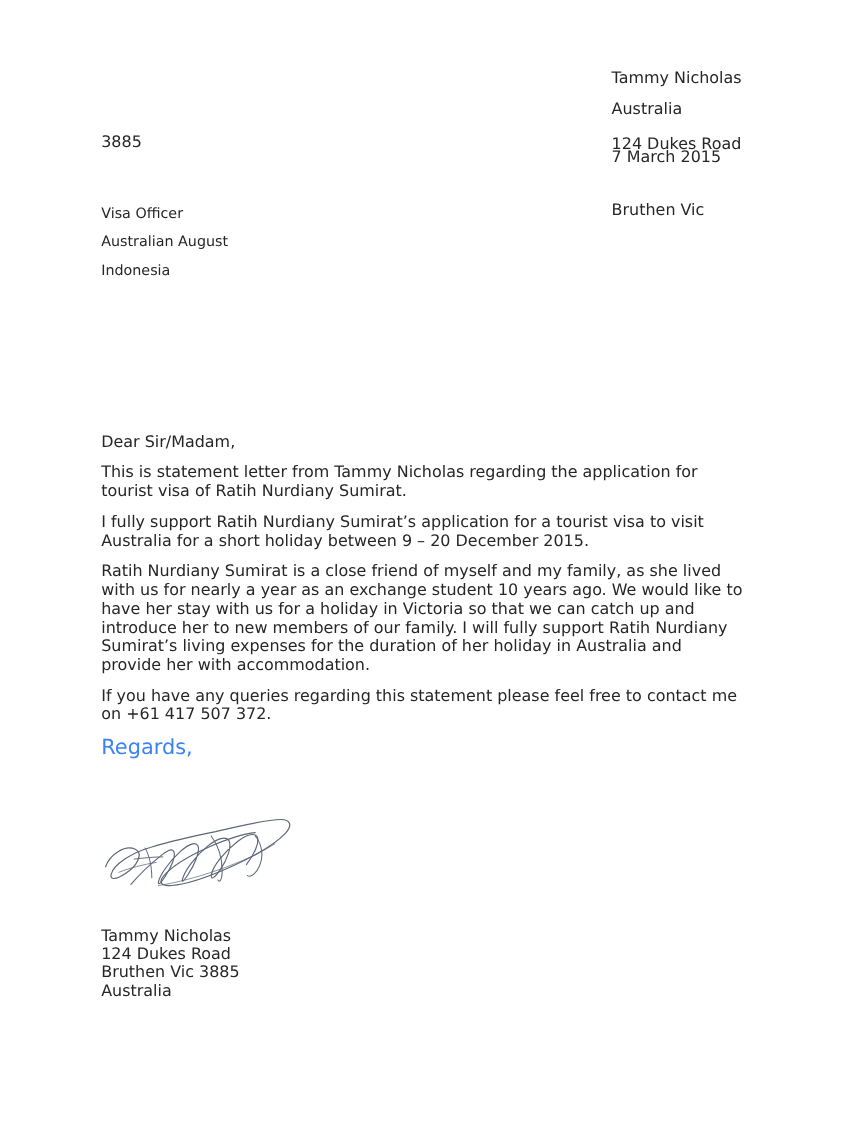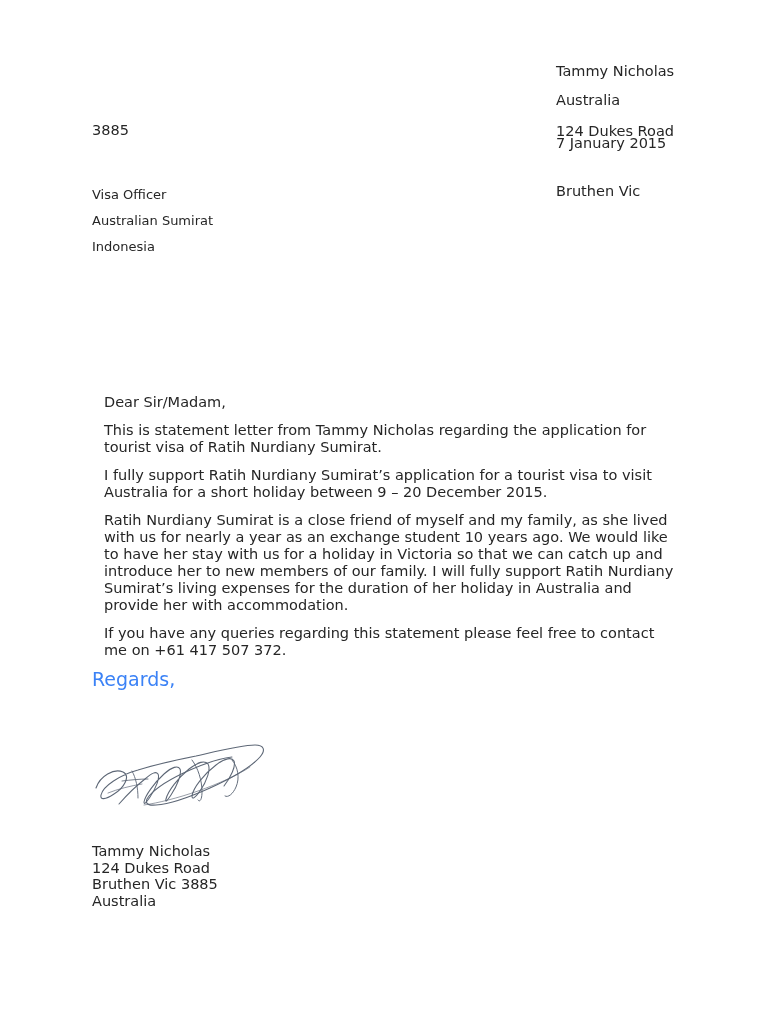--- a/index.html
+++ b/index.html
@@ -88,21 +88,21 @@
     position: absolute;
     left: 92px;
     top: 394px;
     width: 586px;
     font-size: 14.5px;
     line-height: 17px;
     color: #262626;
   }
   .salutation { margin: 0 0 11px 0; }
   .body-copy p {
-    margin: 0 0 11px 12px;
+    margin: 0 0 11px 0;
   }
 
   .regards {
     position: absolute;
     left: 92px;
     top: 671px;
     font-size: 19px;
     line-height: 17px;
     color: #3b82f6;
   }
@@ -134,27 +134,27 @@
 <div class="page">
 
   <div class="sender-block">
     <span class="sender-line">Tammy Nicholas</span>
     <span class="sender-line">124 Dukes Road</span>
     <span class="sender-line">Bruthen Vic</span>
   </div>
 
   <div class="sender-country">Australia</div>
 
-  <div class="letter-date">7 January 2015</div>
+  <div class="letter-date">7 March 2015</div>
 
   <div class="postcode-left">3885</div>
 
   <div class="recipient">
     <div>Visa Officer</div>
-    <div>Australian Sumirat</div>
+    <div>Australian August</div>
     <div>Indonesia</div>
   </div>
 
 
   <div class="body-copy">
     <p class="salutation">Dear Sir/Madam,</p>
     <p>This is statement letter from Tammy Nicholas regarding the application for tourist visa of Ratih Nurdiany Sumirat.</p>
     <p>I fully support Ratih Nurdiany Sumirat’s application for a tourist visa to visit Australia for a short holiday between 9 – 20 December 2015.</p>
     <p>Ratih Nurdiany Sumirat is a close friend of myself and my family, as she lived with us for nearly a year as an exchange student 10 years ago. We would like to have her stay with us for a holiday in Victoria so that we can catch up and introduce her to new members of our family. I will fully support Ratih Nurdiany Sumirat’s living expenses for the duration of her holiday in Australia and provide her with accommodation.</p>
     <p>If you have any queries regarding this statement please feel free to contact me on +61 417 507 372.</p>

